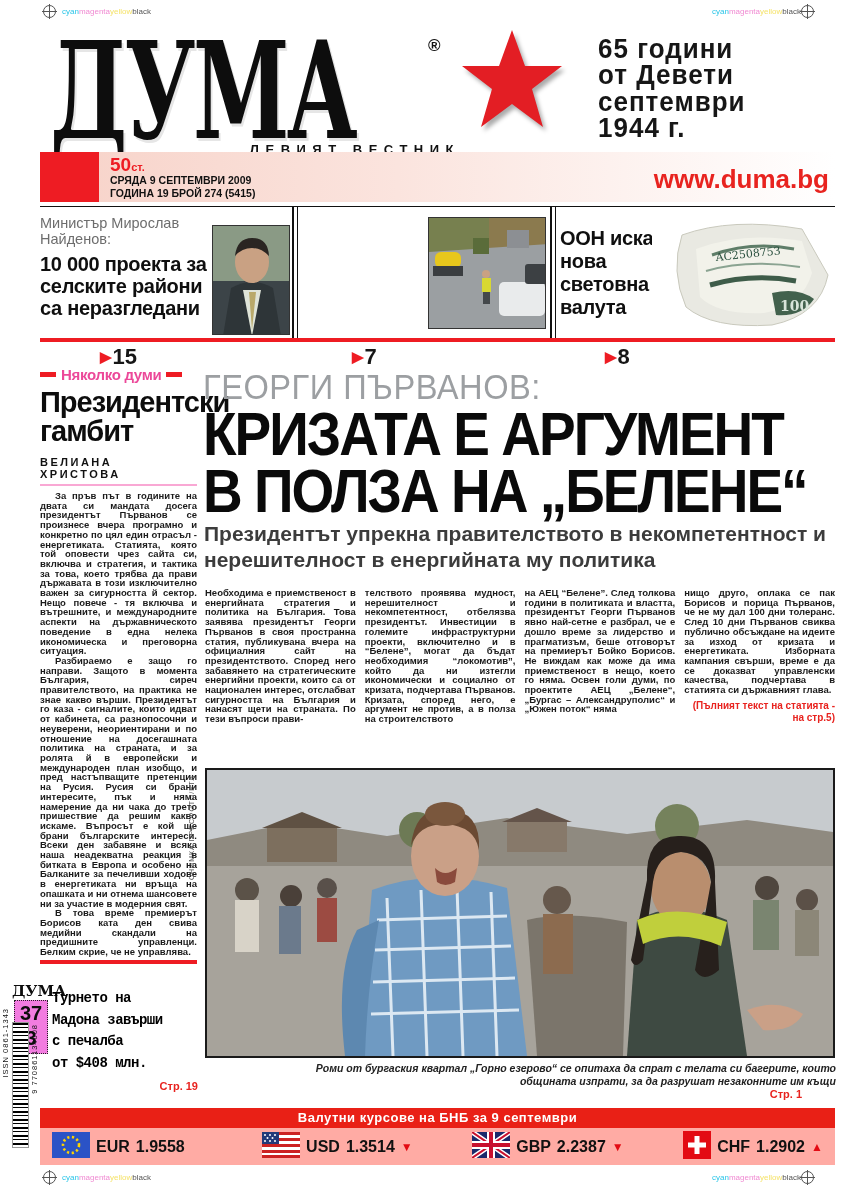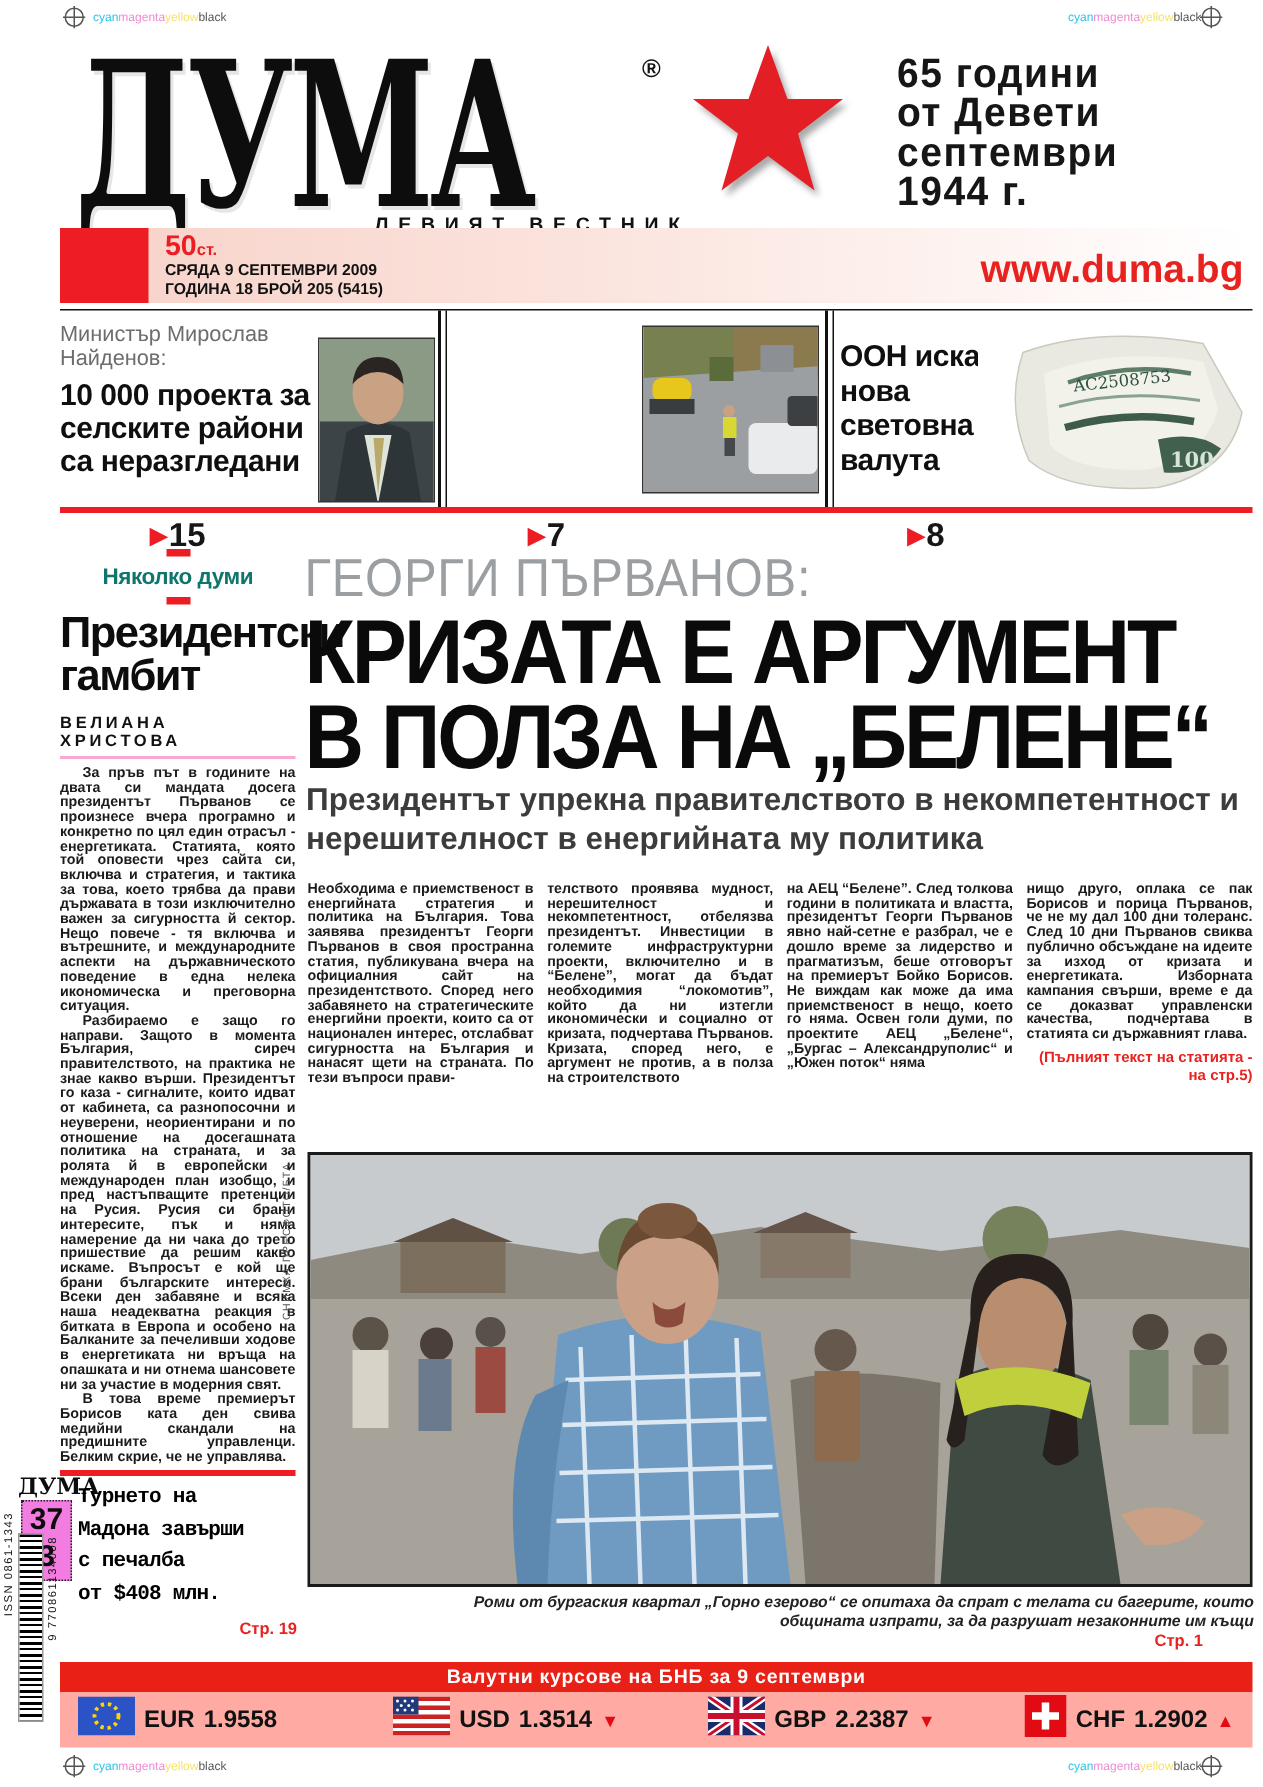--- a/index.html
+++ b/index.html
@@ -51,21 +51,21 @@
   .tphoto { position:absolute; border:1px solid #333; overflow:hidden; }
   .t1 .tphoto { right:2px; top:18px; width:78px; height:110px; }
   .t2 .tphoto { right:4px; top:10px; width:118px; height:112px; }
   .t3 .tphoto { right:0px; top:8px; width:183px; height:118px; border:none; }
   .teaser-rule { position:absolute; left:40px; top:338px; width:795px; height:4px; background:#ee1c23; }
   .pagemark { position:absolute; top:344px; font-weight:700; font-size:22px; color:#161616; }
   .pagemark .tri { color:#ee1c23; font-size:15px; vertical-align:2px; margin-right:1px; }
 
   
   .opinion { position:absolute; left:40px; top:366px; width:157px; }
-  .op-head { display:flex; align-items:center; gap:5px; font-size:15px; font-weight:800; color:#0f766e; letter-spacing:-0.3px;flex-direction:column; }
+  .op-head { display:flex; align-items:center; gap:5px; font-size:15px; font-weight:800; color:#ec4899; letter-spacing:-0.3px; }
   .dash { width:16px; height:5px; background:#ee1c23; }
   .op-title { font-size:29px; line-height:29px; font-weight:700; letter-spacing:-1px; color:#0d0d0d; margin:5px 0 10px; }
   .op-author { font-size:11px; font-weight:700; letter-spacing:2.5px; color:#111; border-bottom:2px solid #f9a8d4; padding-bottom:4px; margin-bottom:5px; }
   .op-body p { font-size:9.5px; line-height:9.7px; font-weight:700; color:#1b1b1b; text-align:justify; text-indent:15px; }
   .op-rule { height:4px; background:#ee1c23; margin-top:3px; }
 
   
   .lead-kicker { position:absolute; left:203px; top:366px; font-size:34px; color:#9c9fa2; letter-spacing:0.5px;
                  transform:scale(0.96,1.05); transform-origin:left top; }
   .headline { position:absolute; left:203px; width:634px; font-weight:700; color:#0a0a0a;
@@ -146,21 +146,21 @@
     <div>септември</div>
     <div>1944 г.</div>
     <div class="anniv-pages">Стр. 10, 12-13, 17</div>
   </div>
 
   <div class="datebar">
     <div class="redsquare"></div>
     <div class="price"><span>50</span><small>ст.</small></div>
     <div class="dateline">
       <div>СРЯДА 9 СЕПТЕМВРИ 2009</div>
-      <div>ГОДИНА 18 БРОЙ 205 (5415)</div>
+      <div>ГОДИНА 19 БРОЙ 274 (5415)</div>
     </div>
     <div class="website">www.duma.bg</div>
   </div>
 
   <div class="teaser-row">
     <div class="teaser t1">
       <div class="kicker">Министър Мирослав Найденов:</div>
       <div class="ttl">10 000 проекта за селските райони са неразгледани</div>
       <div class="tphoto">
         <svg width="78" height="110">

